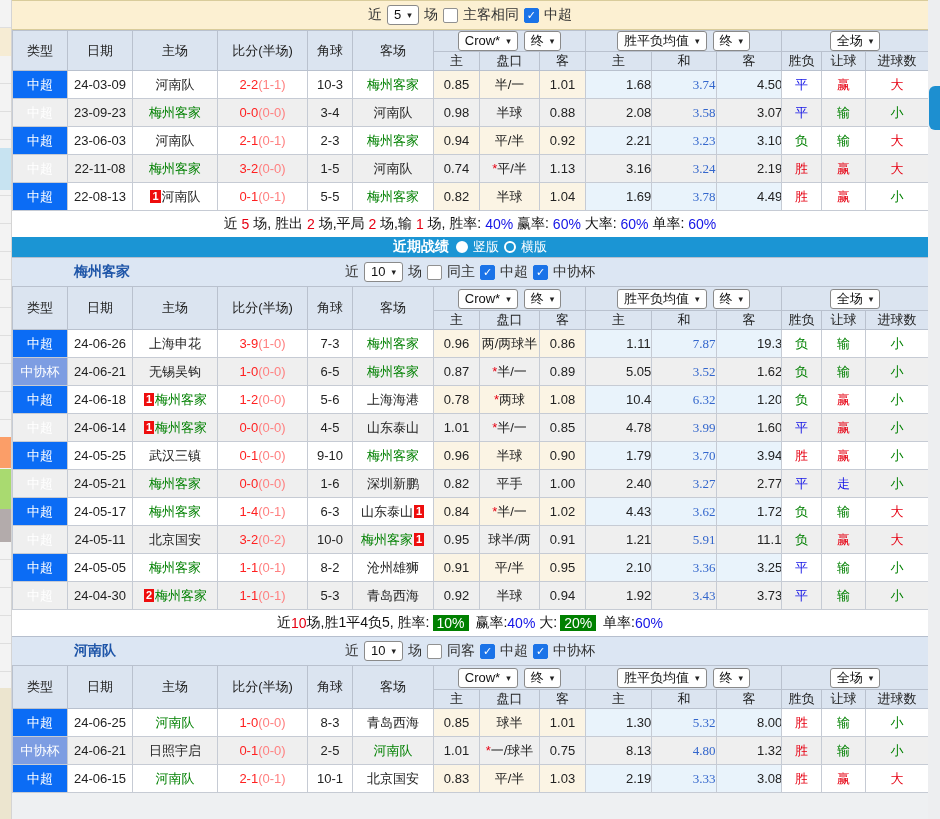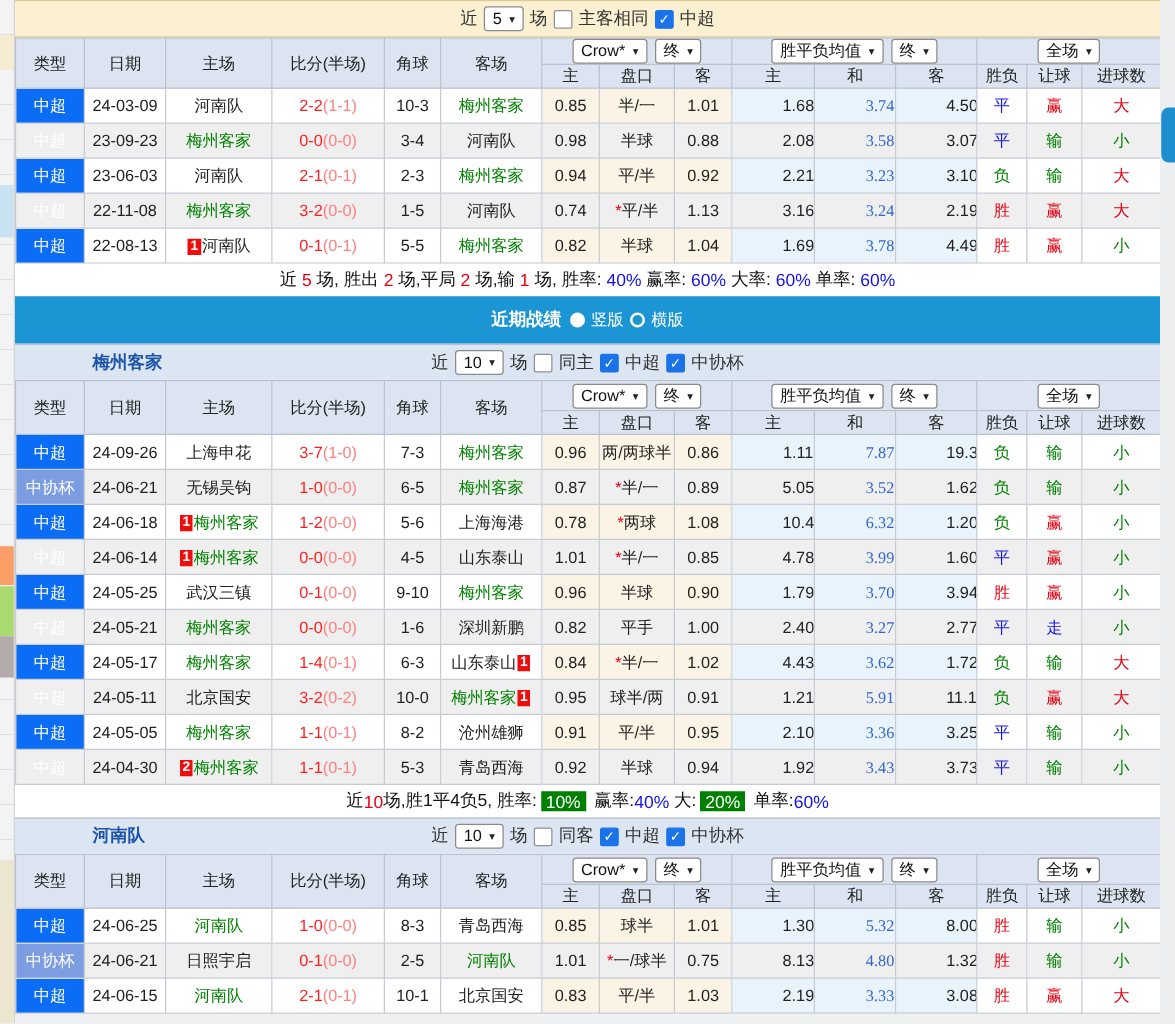--- a/index.html
+++ b/index.html
@@ -48,21 +48,21 @@
   .corner{color:#1e3e68;}
   .hcap .star{color:var(--red);}
   .avg.mid{color:#3366cc;font-family:Liberation Serif, serif;}
   .badge{background:#ee0d0d;color:#fff;font-size:11px;line-height:13px;padding:0 2px;
     display:inline-block;font-weight:bold;vertical-align:1px;margin:0 1px;}
   .summary{height:26px;display:flex;align-items:center;justify-content:center;font-size:14px;
     background:#fff;color:#111;white-space:pre;}
   .summary .sred{color:var(--red);}
   .summary .sblue{color:var(--blue);}
   .summary .sbadge{background:var(--badgegreen);color:#fff;padding:0 4px;margin:0 3px;}
-  .bluebar{height:38px;background:var(--topbar);color:#fff;display:flex;align-items:center;
+  .bluebar{height:20px;background:var(--topbar);color:#fff;display:flex;align-items:center;
     justify-content:center;gap:7px;font-size:13px;}
   .btitle{font-weight:bold;font-size:14px;}
   .radio{width:12px;height:12px;border:2px solid #fff;border-radius:50%;display:inline-block;
     box-sizing:border-box;background:transparent;cursor:pointer;}
   .radio.on{background:#fff;}
   .secbar{height:28px;background:var(--sectionbar);border-top:1px solid #b6bfce;position:relative;
     display:flex;align-items:center;justify-content:center;gap:5px;font-size:14px;color:#333;}
   .secteam{position:absolute;left:62px;font-weight:bold;color:#1e55a8;font-size:14px;}
   .secfilter{display:inline-flex;align-items:center;gap:5px;}
 </style>
@@ -320,23 +320,23 @@
               <th>和</th>
               <th>客</th>
               <th>胜负</th>
               <th>让球</th>
               <th>进球数</th>
             </tr>
           </thead>
           <tbody>
             <tr>
               <td class="comp">中超</td>
-              <td class="date">24-09-26</td>
+              <td class="date">24-06-26</td>
               <td class="team"><span class="tname">上海申花</span></td>
-              <td class="score"><span class="m">3-7</span><span class="p">(1-0)</span></td>
+              <td class="score"><span class="m">3-9</span><span class="p">(1-0)</span></td>
               <td class="corner">7-3</td>
               <td class="team"><span class="tname green">梅州客家</span></td>
               <td class="odds">0.96</td>
               <td class="odds hcap">两/两球半</td>
               <td class="odds">0.86</td>
               <td class="avg">1.11</td>
               <td class="avg mid">7.87</td>
               <td class="avg">19.39</td>
               <td class="res" style="color: rgb(0, 128, 0);">负</td>
               <td class="res" style="color: rgb(0, 128, 0);">输</td>

